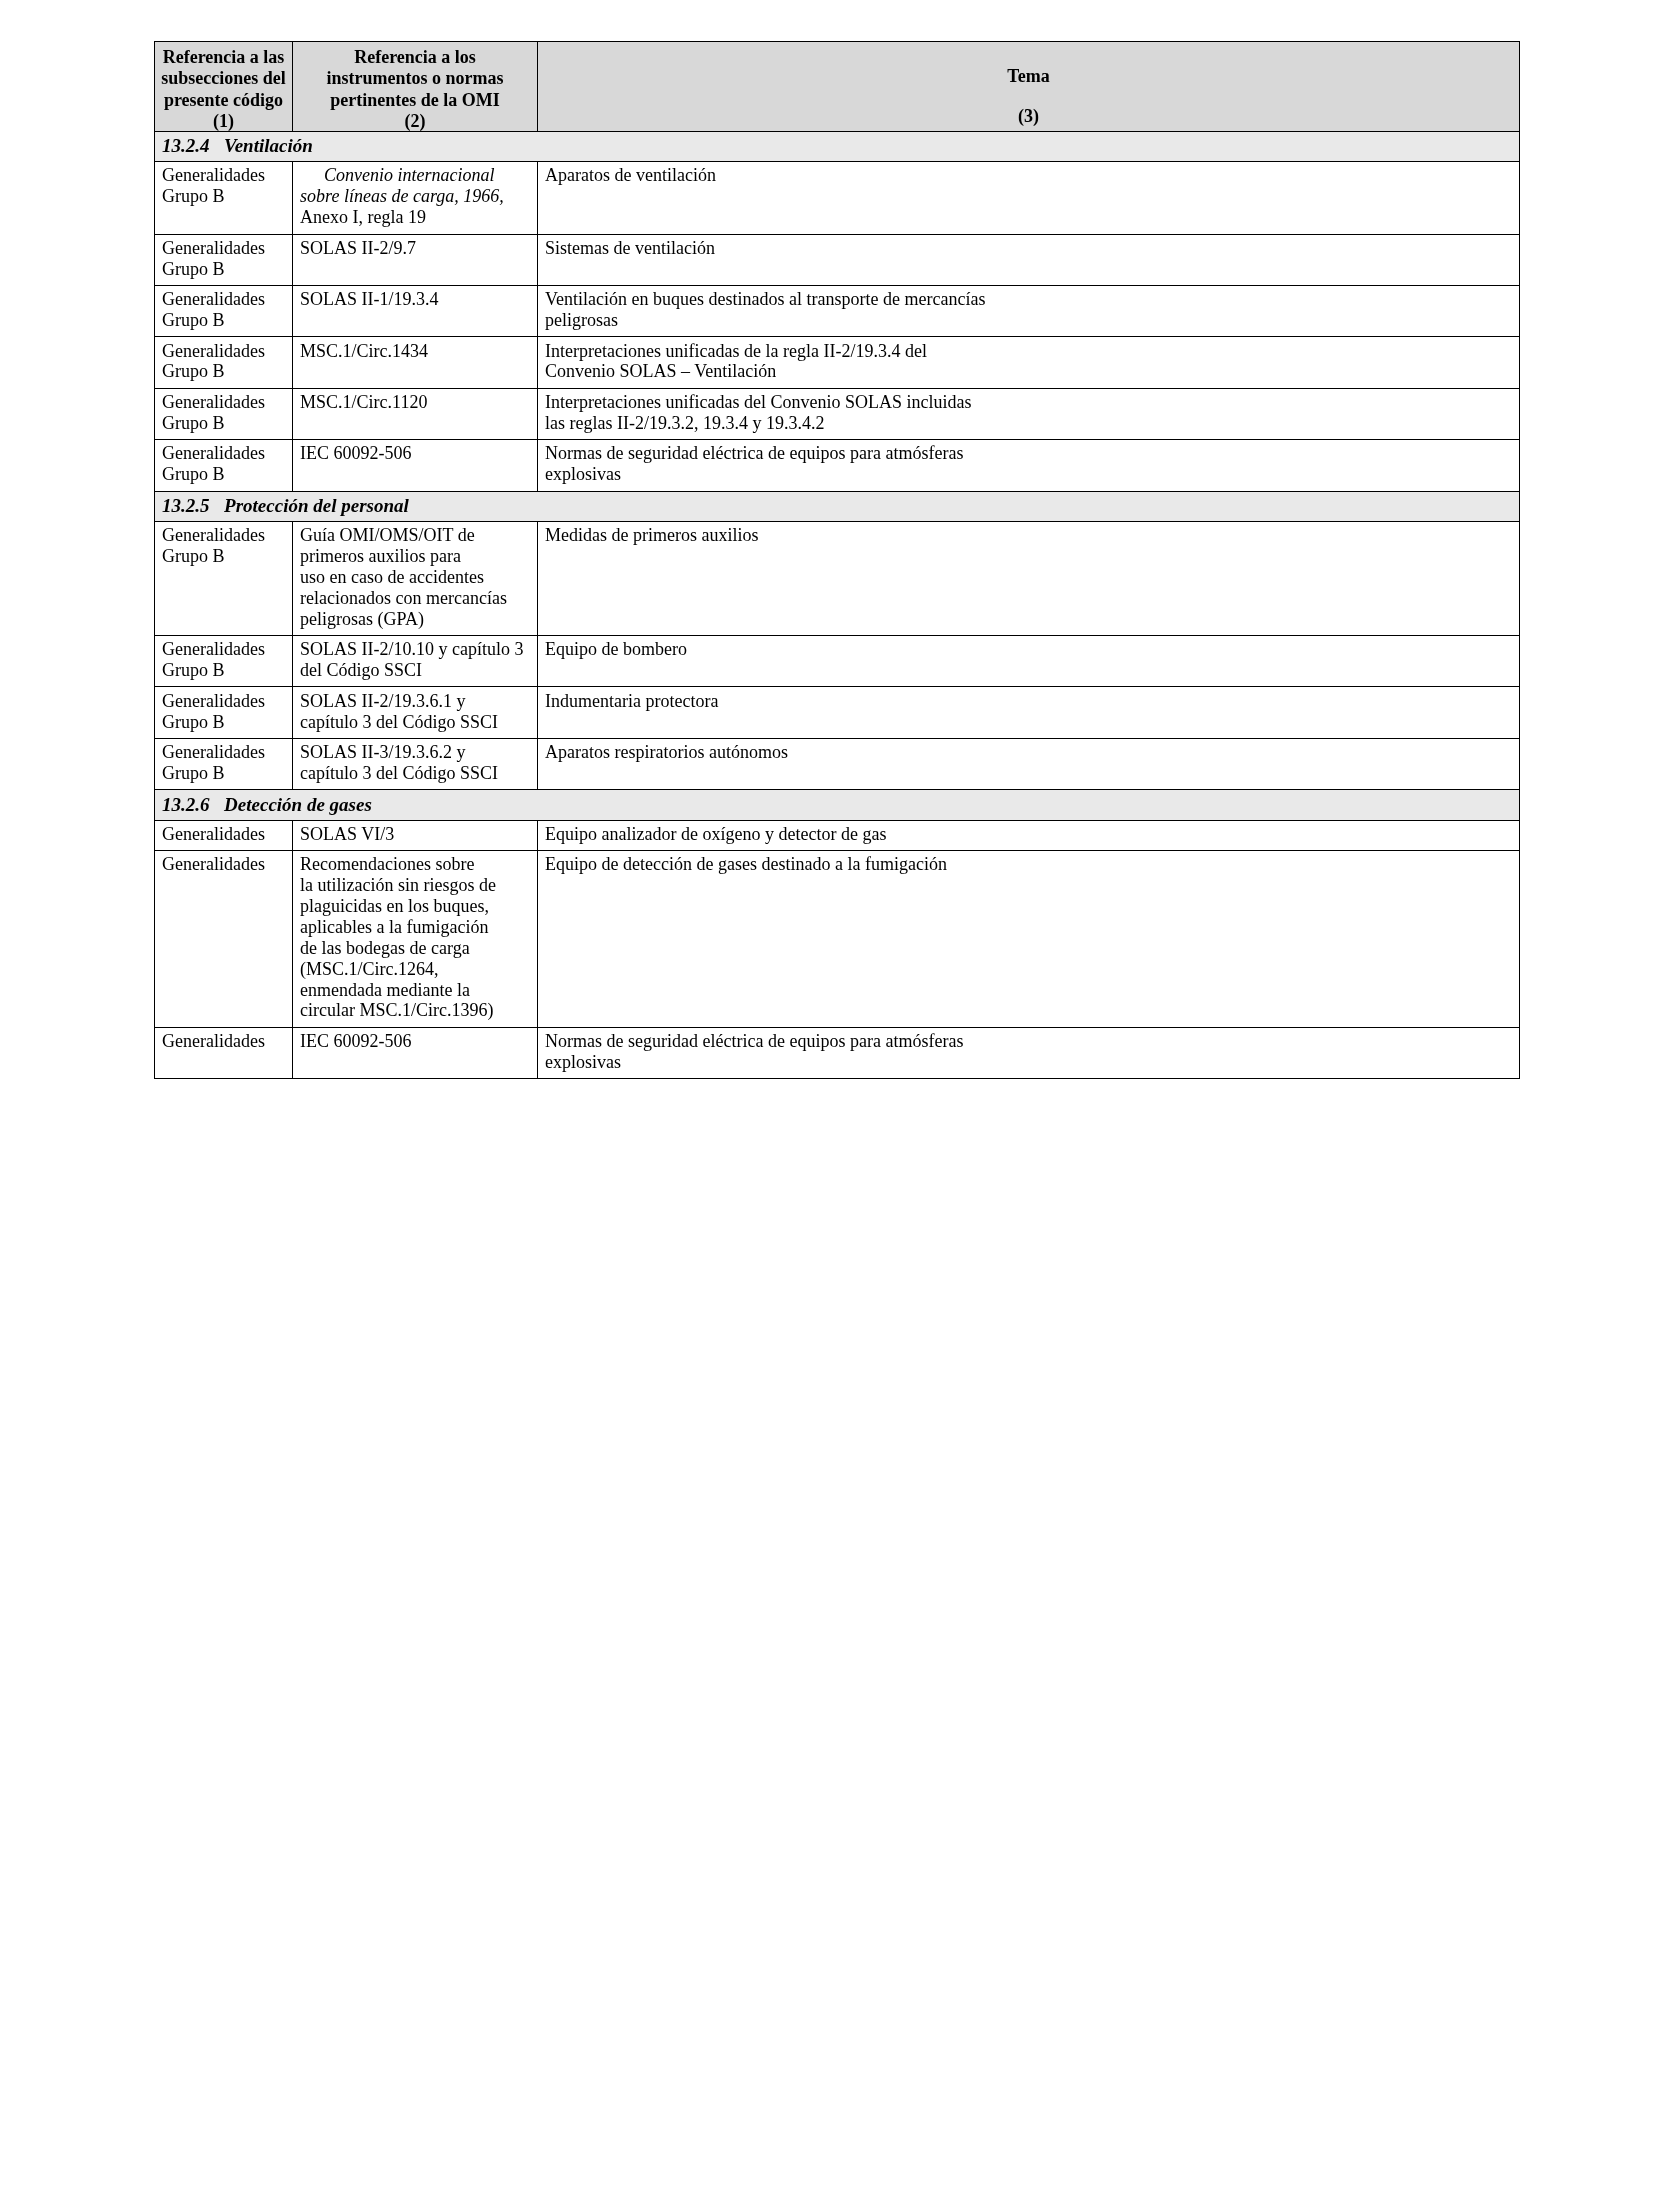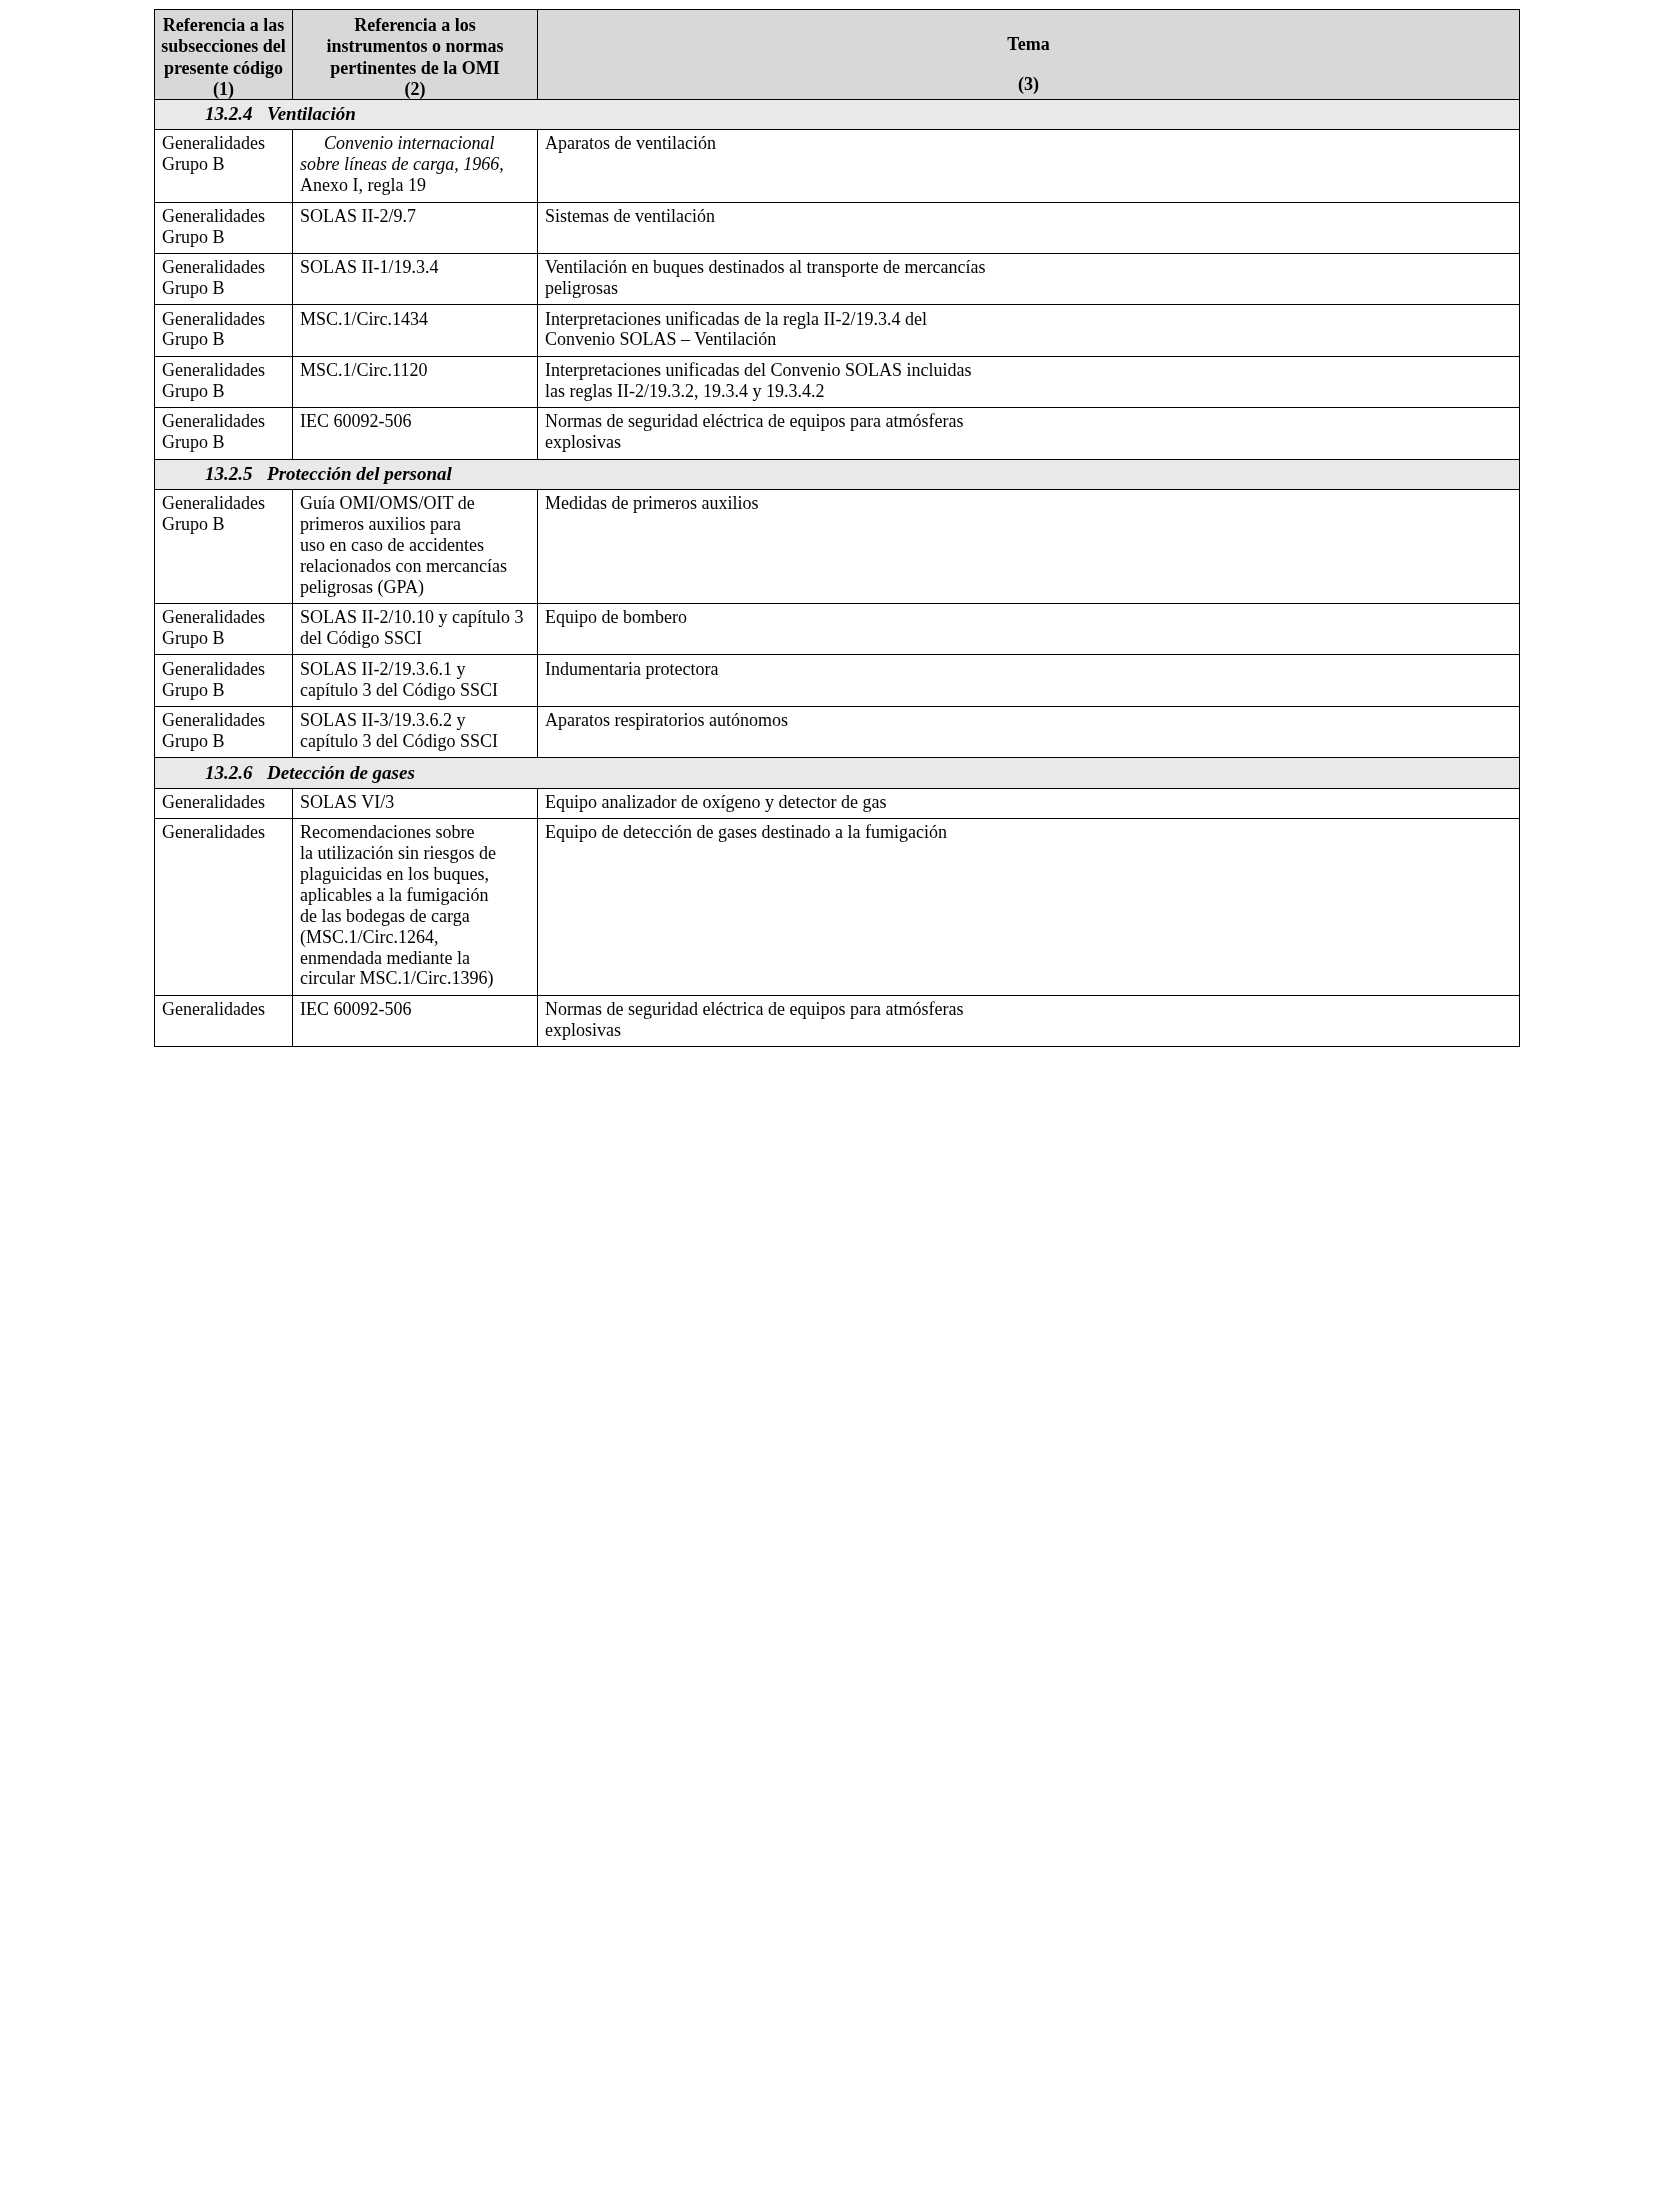--- a/index.html
+++ b/index.html
@@ -7,21 +7,21 @@
   body {
     position: relative;
     width: 1673px;
     height: 2194px;
     font-family: "Liberation Serif", "DejaVu Serif", serif;
     color: #000000;
   }
   .doc-table {
     position: absolute;
     left: 154px;
-    top: 9px;
+    top: 41px;
     width: 1365px;
     border-collapse: collapse;
     table-layout: fixed;
   }
   .doc-table th, .doc-table td {
     border: 1.6px solid #000000;
     vertical-align: top;
   }
   .doc-table th {
     background: #d8d8d8;
@@ -57,21 +57,20 @@
   .section-row td {
     background: #e9e9e9;
     font-weight: bold;
     font-style: italic;
     font-size: 19px;
     padding: 3.2px 7.1px 4px 7.1px;
   }
   .sec-num {
     display: inline-block;
     min-width: 62px;
-    margin-left: 43px;
   }
   .italic { font-style: italic; margin-left: 24px; }
 </style>
 </head>
 <body>
 
 <table class="doc-table">
   <colgroup>
     <col style="width:138px">
     <col style="width:245px">

